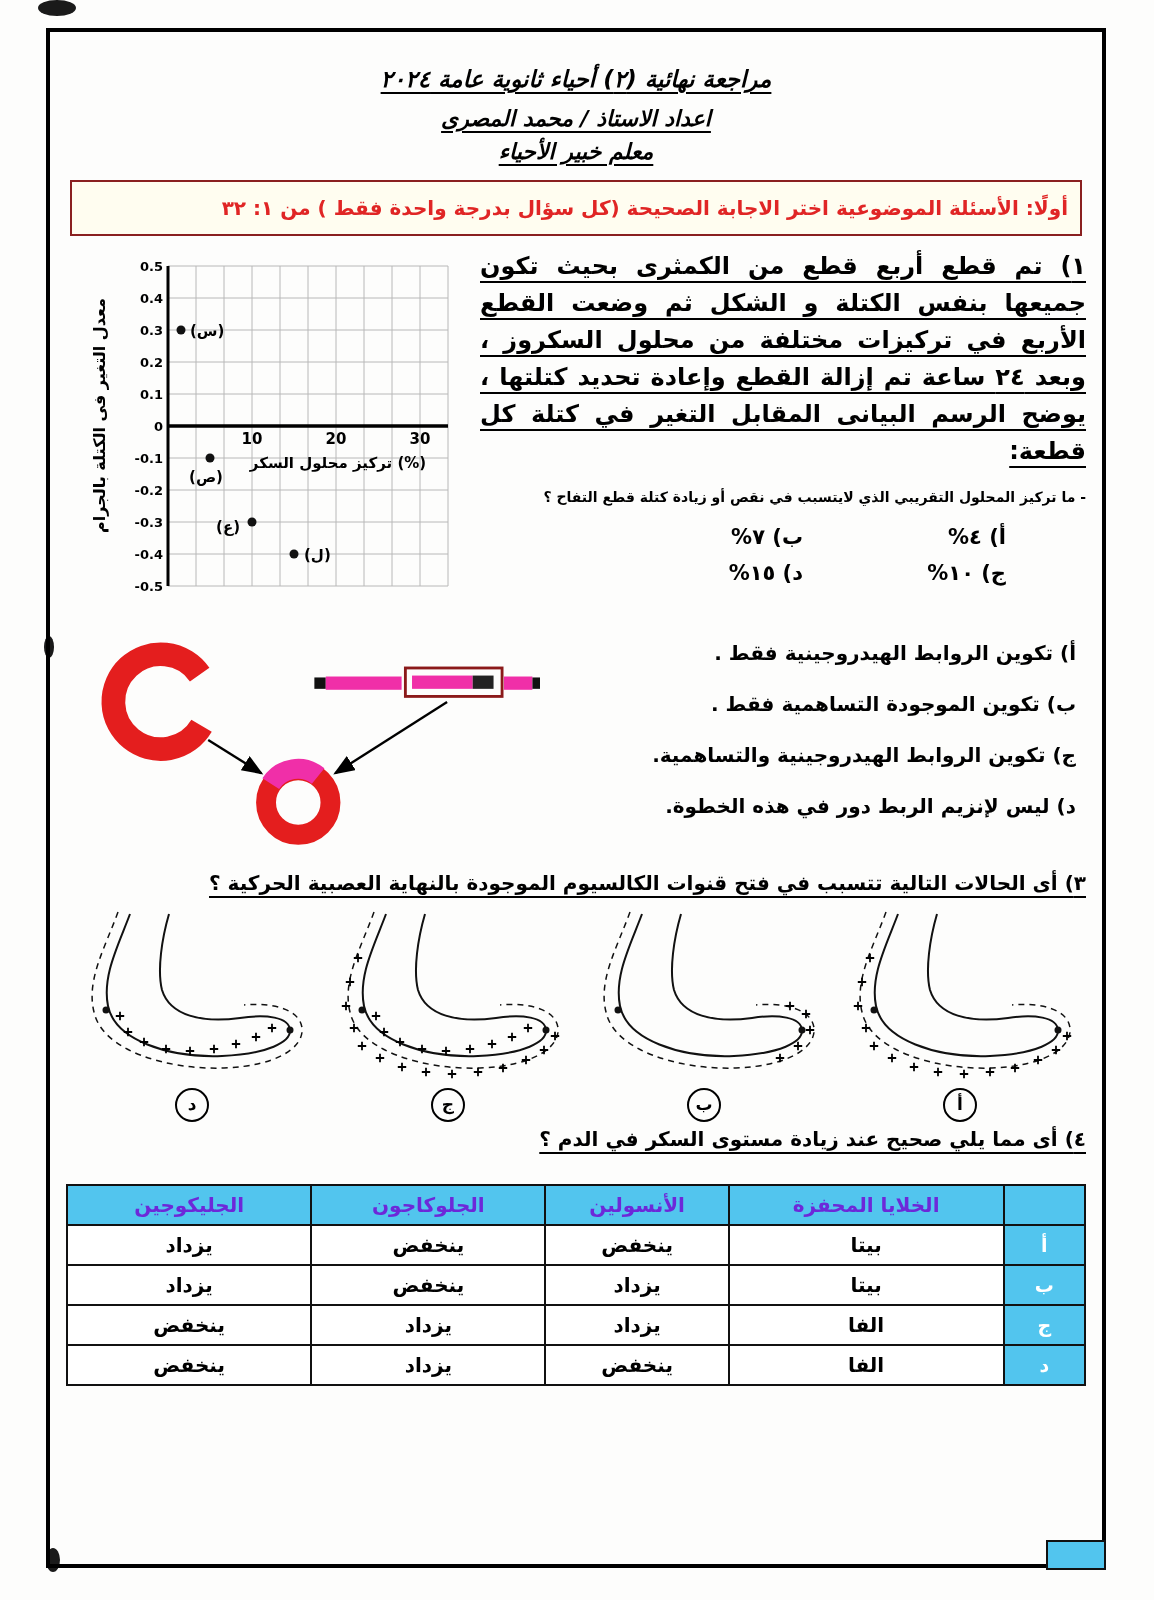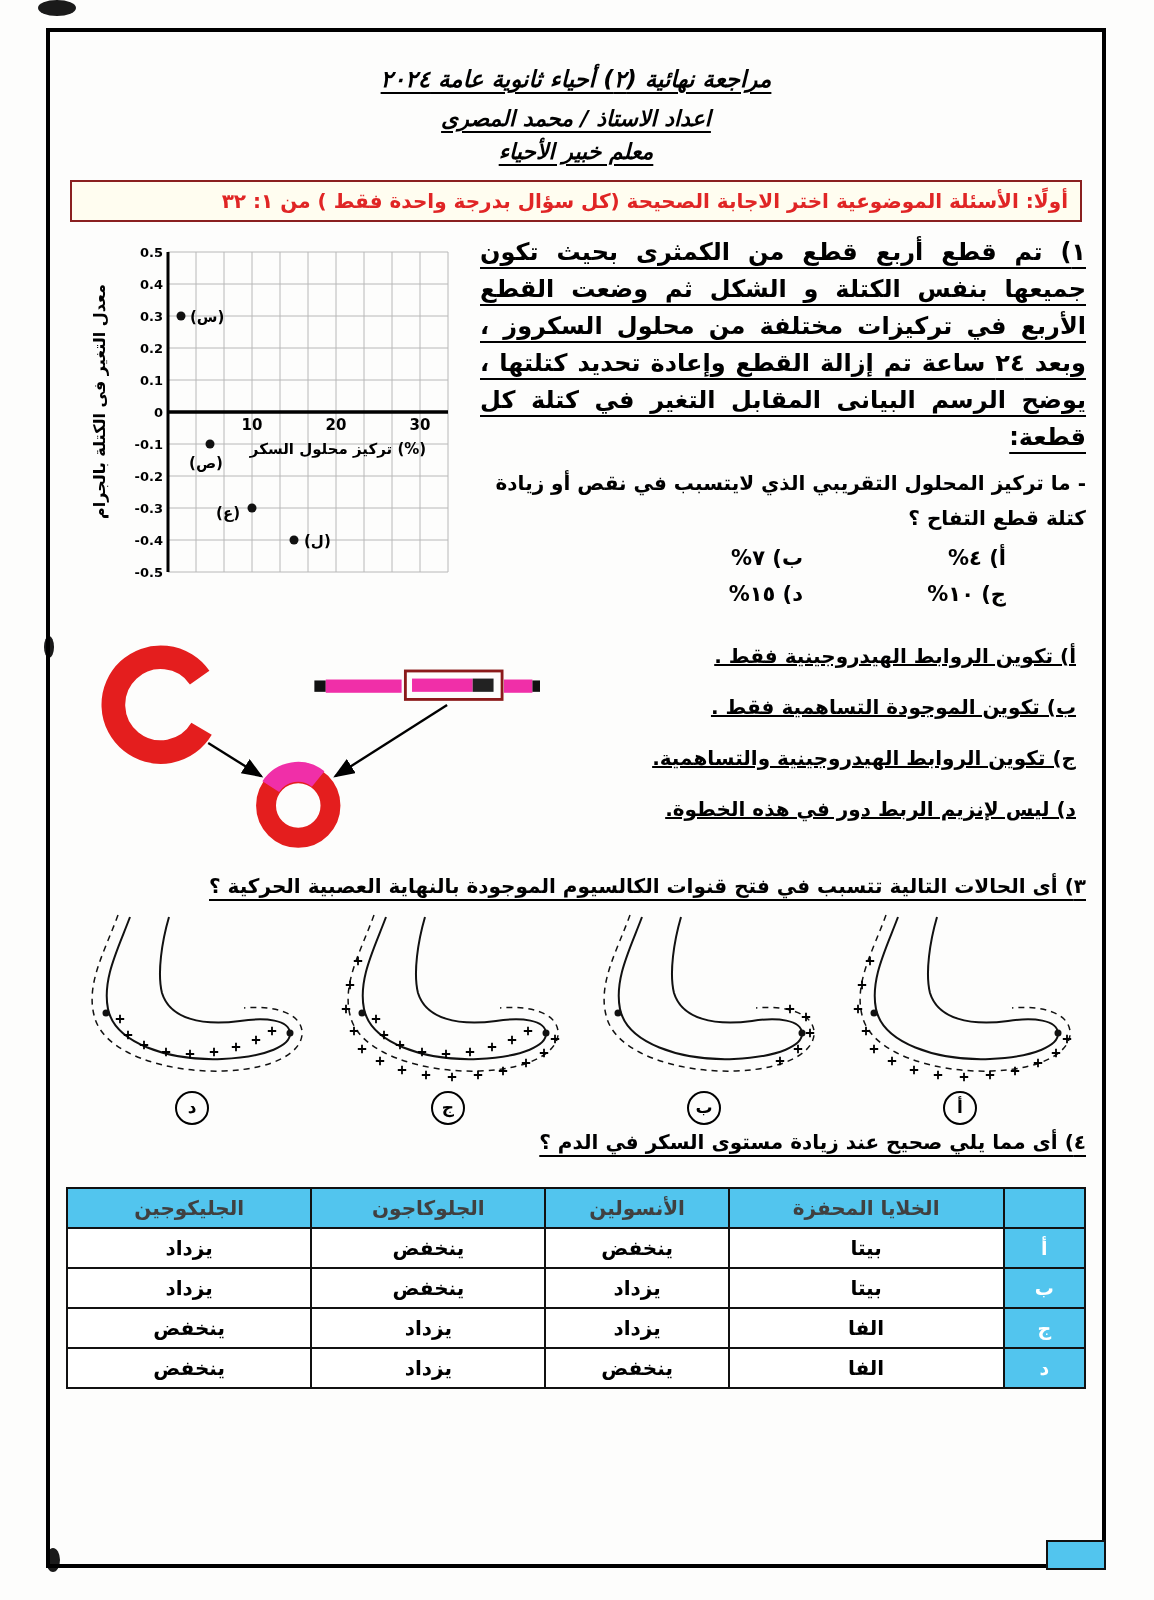--- a/index.html
+++ b/index.html
@@ -8,59 +8,59 @@
   .frame{position:absolute;left:46px;top:28px;right:48px;bottom:32px;border:4px solid #000;}
   .blot{position:absolute;background:#1a1a1a;border-radius:50%;}
   .content{position:absolute;left:66px;top:40px;right:68px;bottom:46px;direction:rtl;text-align:right;}
 
   .hdr{text-align:center;font-weight:bold;font-style:italic;}
   .hdr-l1{font-size:23px;text-decoration:underline;text-underline-offset:5px;margin-top:26px;}
   .hdr-l2{font-size:22px;text-decoration:underline;text-underline-offset:5px;margin-top:14px;}
   .hdr-l3{font-size:22px;text-decoration:underline;text-underline-offset:5px;margin-top:8px;}
 
   .instr{margin:16px 4px 6px;border:2px solid #8a2020;background:#fffdf0;color:#e02525;
-         font-weight:bold;font-size:20px;padding:4px 12px;line-height:30px;}
+         font-weight:bold;font-size:20px;padding:11px 12px;line-height:30px;}
 
   .qhead{font-size:20px;font-weight:bold;text-decoration:underline;text-underline-offset:6px;line-height:34px;}
 
   
   .q1row{display:flex;gap:14px;margin-top:12px;align-items:flex-start;}
   .q1right{flex:1;}
   .q1left{width:400px;flex:none;padding-top:6px;}
   .q1text{font-size:24px;font-weight:bold;line-height:37px;text-align:justify;
           text-decoration:underline;text-underline-offset:7px;}
-  .q1sub{font-size:20px;font-weight:bold;line-height:35px;margin-top:10px;}
+  .q1sub{font-size:14px;font-weight:bold;line-height:35px;margin-top:10px;}
   .opts2{display:grid;grid-template-columns:1fr 1fr;row-gap:12px;margin-top:10px;
          padding-right:80px;padding-left:120px;font-size:21px;font-weight:bold;}
 
   .chart-wrap{position:relative;padding-left:36px;direction:ltr;}
   .chart-ylabel{position:absolute;left:-132px;top:152px;width:330px;text-align:center;
                 transform:rotate(-90deg);font-size:16px;font-weight:bold;direction:rtl;}
   .chart-svg text{font-family:"DejaVu Sans",sans-serif;}
   .num{direction:ltr;}
 
   
   .q2{margin-top:22px;}
   .q2row{display:flex;margin-top:4px;align-items:flex-start;gap:8px;}
   .q2opts{flex:1;display:flex;flex-direction:column;gap:27px;padding-top:16px;padding-left:40px;
-          font-size:20px;font-weight:bold;text-align:right;padding-right:10px;text-decoration:underline;}
+          font-size:20px;font-weight:bold;text-align:right;padding-right:10px;}
   .q2fig{width:474px;flex:none;padding-top:8px;}
 
   
   .q3{margin-top:14px;}
   .q3figs{display:flex;justify-content:space-between;margin-top:10px;}
   .neuronfig{width:252px;text-align:center;}
   .nlabel{display:inline-block;width:30px;height:30px;border:2px solid #000;border-radius:50%;
           font-size:17px;font-weight:bold;line-height:29px;text-align:center;margin-top:4px;}
 
   
   .q4{}
   .q4t{width:100%;border-collapse:collapse;margin-top:28px;font-size:20px;font-weight:bold;}
   .q4t th,.q4t td{border:2px solid #111;height:38px;text-align:center;background:#fff;padding:0 4px;}
-  .q4t .blue{background:#52c5ee;color:#404040;}
+  .q4t .blue{background:#52c5ee;color:#6d28d9;}
   .q4t .letter{background:#52c5ee;color:#fff;width:58px;font-size:19px;}
 
   .stray{position:absolute;left:1046px;top:1540px;width:56px;height:26px;background:#52c5ee;border:2px solid #111;}
 </style>
 </head>
 <body>
 
 <div class="page">
 
   <div class="blot" style="left:38px;top:0;width:38px;height:16px;"></div>

